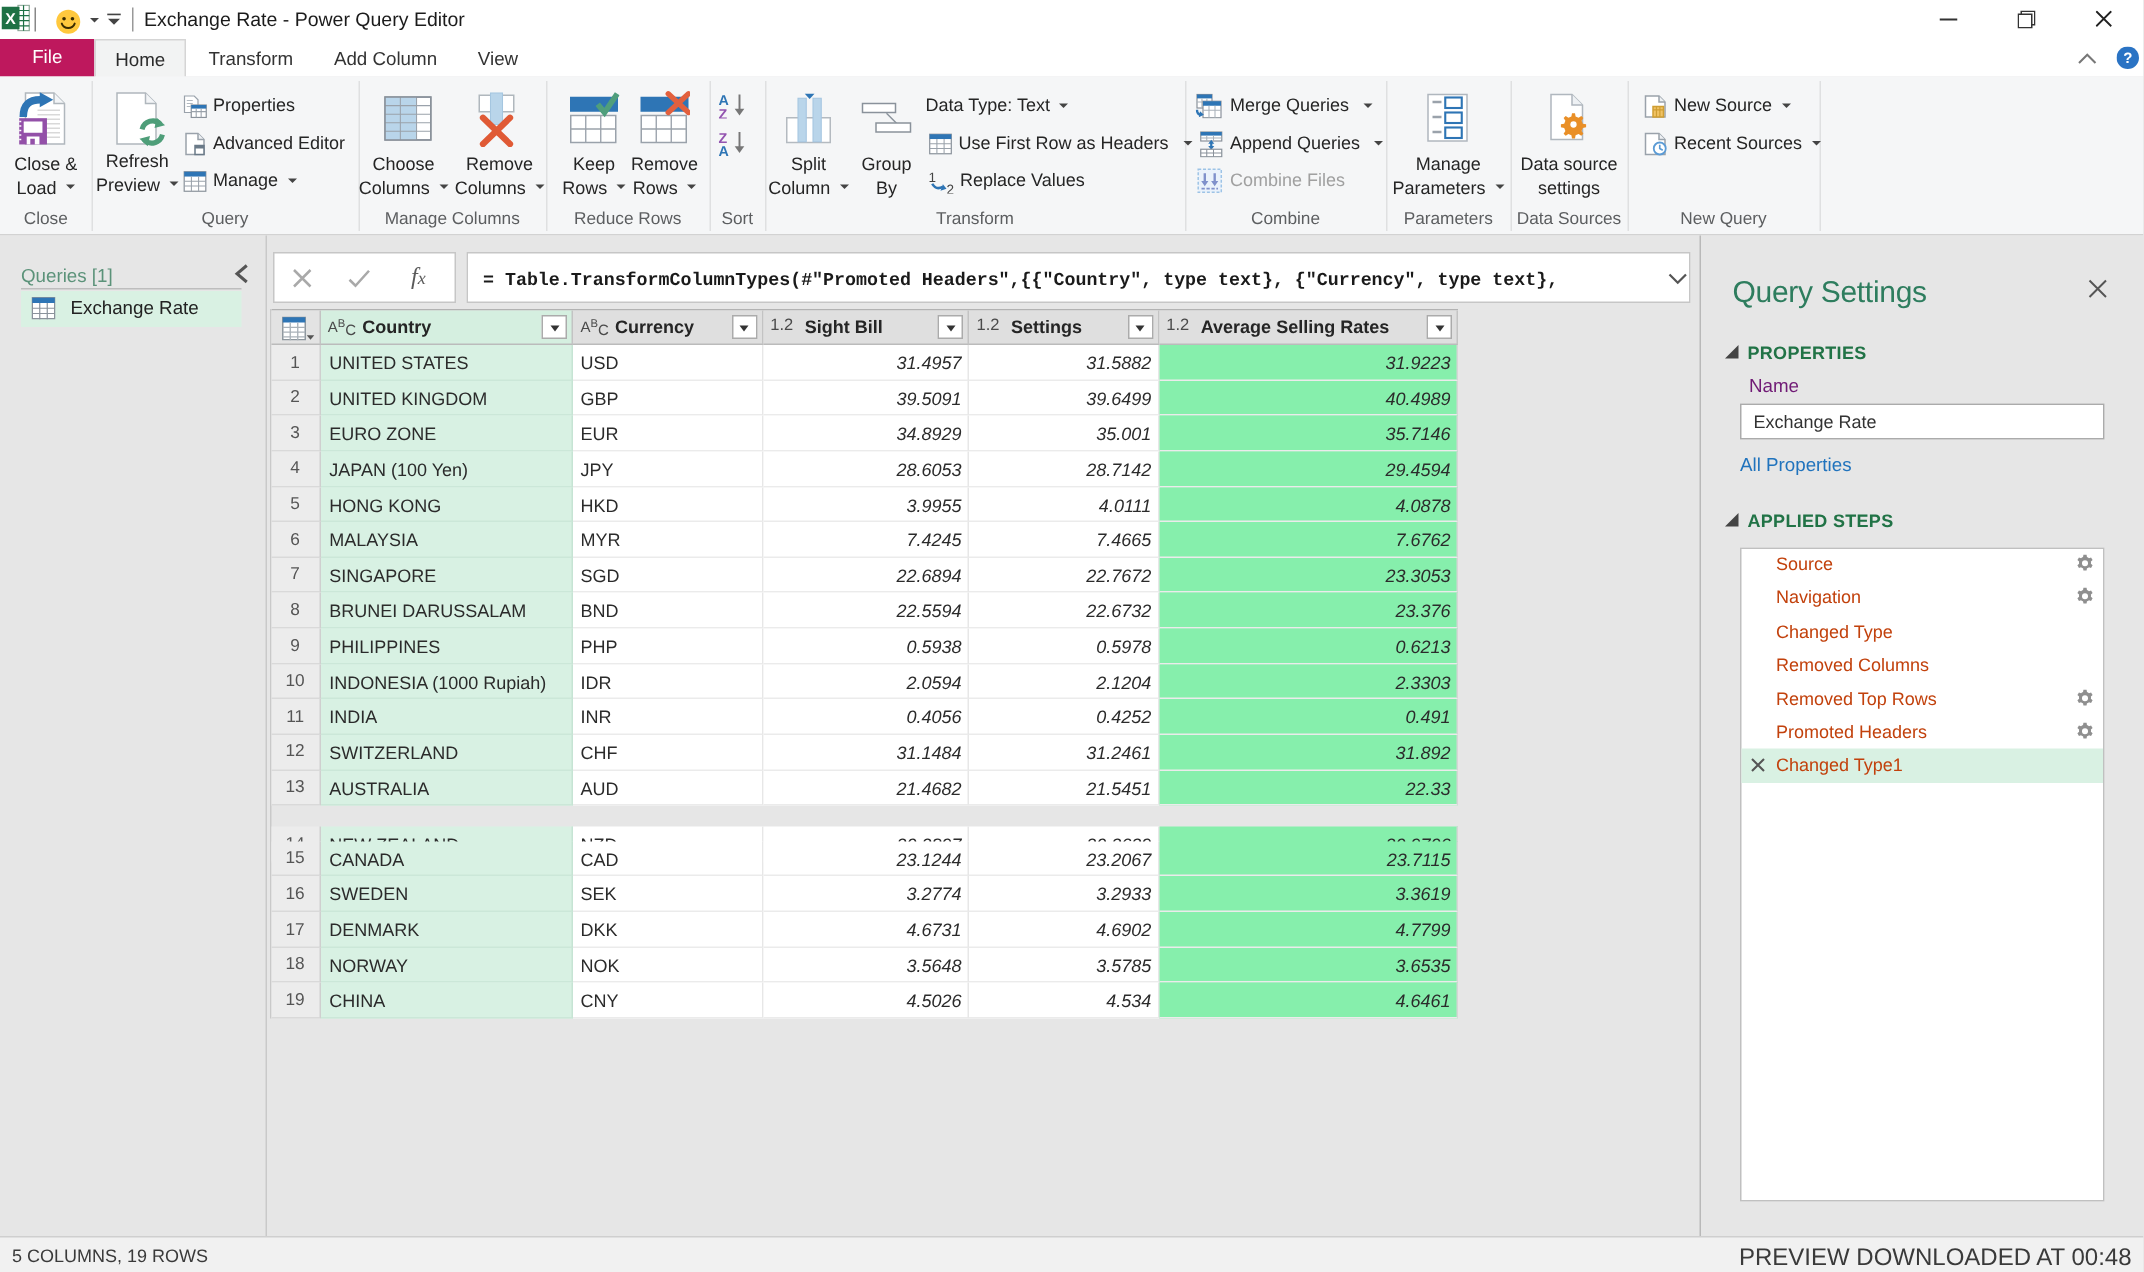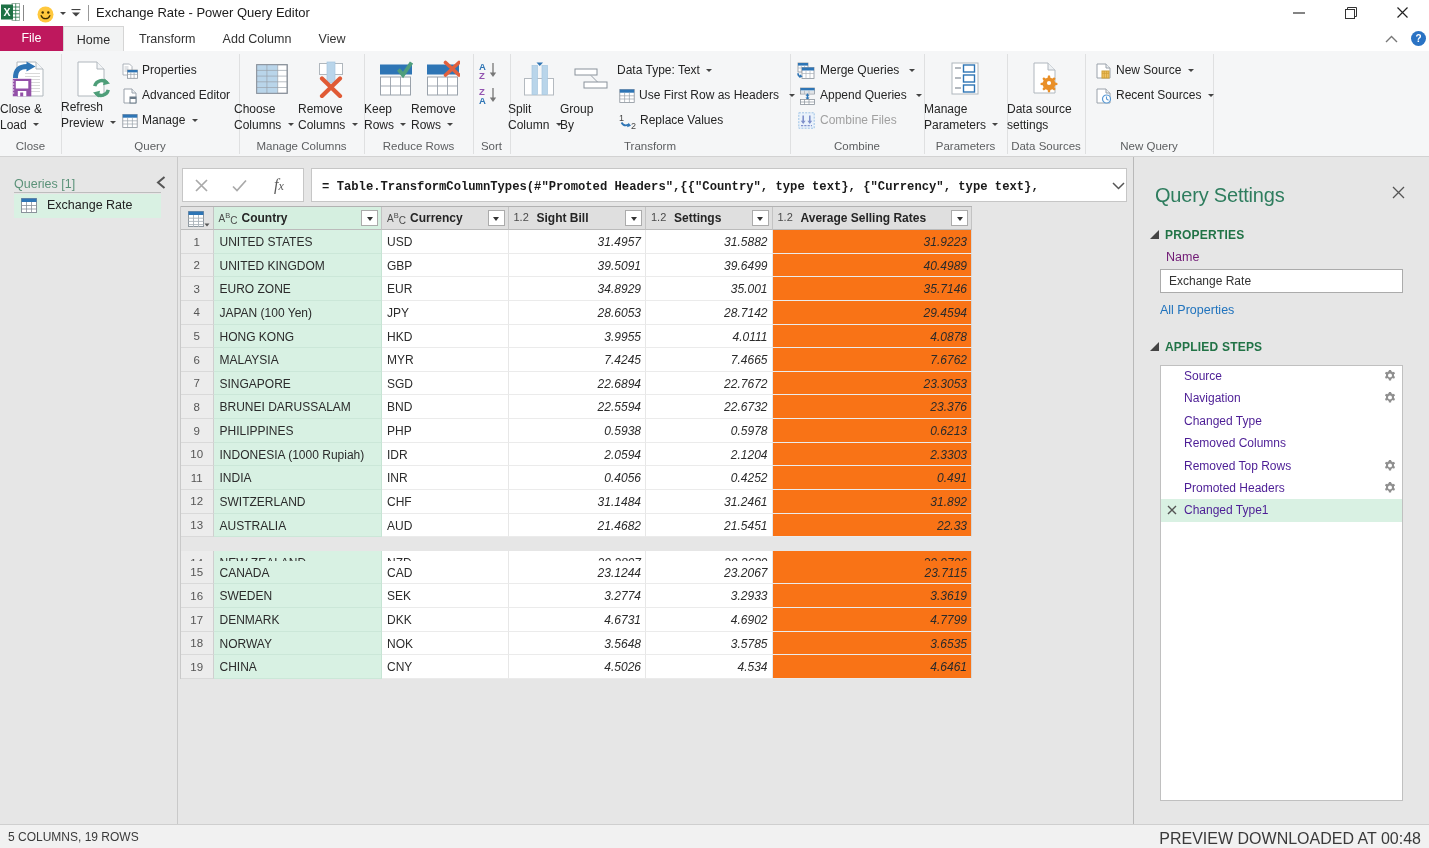--- a/index.html
+++ b/index.html
@@ -8,21 +8,21 @@
 .tsep {position:absolute;top:5px;width:1px;height:16px;background:#666}
 
 #tabrow {position:absolute;left:0;top:26px;width:1429px;height:25px;background:#fff}
 .ftab {position:absolute;left:0;top:0;width:63px;height:25px;background:#be185d;color:#fff;font-size:12.5px;text-align:center;line-height:25px}
 .tab {position:absolute;top:0;height:25px;font-size:12.5px;color:#333;text-align:center;line-height:26px}
 .hometab {position:absolute;left:63px;top:0;width:61px;height:25px;background:#f2f3f3;border:1px solid #d5d5d5;border-bottom:none;color:#2b2b2b;font-size:12.5px;text-align:center;line-height:26px}
 
 #ribbon {position:absolute;left:0;top:51px;width:1429px;height:106px;background:#f5f6f7;border-bottom:1px solid #d2d2d2}
 .gsep {position:absolute;top:3px;height:100px;width:1px;background:#dfe0e1}
 .glabel {position:absolute;top:89px;font-size:11.5px;color:#5c5e60;text-align:center;white-space:nowrap}
-.bigtxt {position:absolute;font-size:12px;color:#252525;text-align:left;white-space:nowrap;line-height:15.5px}
+.bigtxt {position:absolute;font-size:12px;color:#252525;text-align:center;white-space:nowrap;line-height:15.5px}
 .smalltxt {position:absolute;font-size:12px;color:#252525;white-space:nowrap}
 .graytxt {color:#a0a0a0}
 .icon {position:absolute}
 .dd {display:inline-block;width:0;height:0;border:3.3px solid transparent;border-top:3.8px solid #444;vertical-align:middle;margin-left:4px;position:relative;top:1px}
 .dd2 {display:inline-block;width:0;height:0;border:3.3px solid transparent;border-top:3.8px solid #444;vertical-align:middle;margin-left:3px;position:relative;top:1px}
 
 #main {position:absolute;left:0;top:157px;width:1429px;height:667px;background:#e6e6e6}
 #leftsep {position:absolute;left:177px;top:157px;width:1px;height:667px;background:#c9c9c9}
 #rightsep {position:absolute;left:1133px;top:157px;width:1px;height:667px;background:#b9b9b9}
 
@@ -43,30 +43,30 @@
 .fbtn {position:absolute;right:3px;top:3px;width:17px;height:16px;background:#fff;border:1px solid #ababab;text-align:center}
 .fbtn i {display:inline-block;width:0;height:0;border:3.5px solid transparent;border-top:4.5px solid #333;margin-top:6px}
 .typ {position:absolute;left:5px;top:4px;font-size:10px;color:#4a4a4a;font-weight:400}
 .trow {position:absolute;left:181px;height:23.6315px;display:flex}
 .c {height:100%;border-right:1px solid #e7e7e7;border-bottom:1px solid #ebebeb;font-size:12px;color:#2b2b2b;padding-top:5px;white-space:nowrap;overflow:hidden}
 .cn {width:32.5px;background:#ececec;color:#555;text-align:center;border-right:1px solid #cfcfcf;border-bottom:1px solid #d9d9d9;font-size:11.5px;padding-top:5.5px}
 .cc {width:168.5px;background:#d8f1e3;border-right:1px solid #c6e4d4;border-bottom:1px solid #cbe7d8;padding-left:6px}
 .cw {width:126.5px;background:#fff;padding-left:5px}
 .cr {width:137.5px;background:#fff;text-align:right;font-style:italic;padding-right:4px}
 .cr:nth-child(5) {width:126.5px}
-.cr2 {width:199.5px;background:#f97316;border-right:1px solid #d5d5d5;text-align:right;font-style:italic;padding-right:4px}
+.cr2 {width:199.5px;background:#86efac;border-right:1px solid #d5d5d5;text-align:right;font-style:italic;padding-right:4px}
 .qstitle {position:absolute;left:1155px;top:184px;font-size:20px;color:#2e7d5e;font-weight:400;letter-spacing:-0.2px}
 .qsx {position:absolute;left:1392px;top:186px}
 .sechdr {position:absolute;font-size:12px;font-weight:700;color:#217346;letter-spacing:0.2px}
 .tri {position:absolute;width:0;height:0;border-left:9px solid transparent;border-bottom:9px solid #444}
 .nmlabel {position:absolute;left:1166px;top:250px;font-size:12.5px;color:#701a75}
 .nminput {position:absolute;left:1160px;top:269px;width:243px;height:24px;background:#fff;border:1px solid #ababab;font-size:12px;color:#333;padding:4px 0 0 8px}
 .allprops {position:absolute;left:1160px;top:303px;font-size:12.5px;color:#2073bd}
 .stepbox {position:absolute;left:1160px;top:365px;width:243px;height:436px;background:#fff;border:1px solid #c0c0c0}
-.step {position:absolute;left:1161px;width:241px;height:22.4px;font-size:12px;color:#4c1d95}
+.step {position:absolute;left:1161px;width:241px;height:22.4px;font-size:12px;color:#c2410c}
 .step.sel {background:#d9f1e3}
 .stxt {position:absolute;left:23px;top:4px}
 .gear {position:absolute;right:5px;top:4px}
 .delx {position:absolute;left:6px;top:6px}
 
 #statusbar {position:absolute;left:0;top:824px;width:1429px;height:24px;background:#f1f1f1;border-top:1px solid #cfcfcf}
 #statusbar .sl {position:absolute;left:8px;top:5px;font-size:12px;color:#3a3a3a}
 #statusbar .sr {position:absolute;right:8px;top:5px;font-size:16px;color:#3a3a3a}
 </style></head><body>
 

